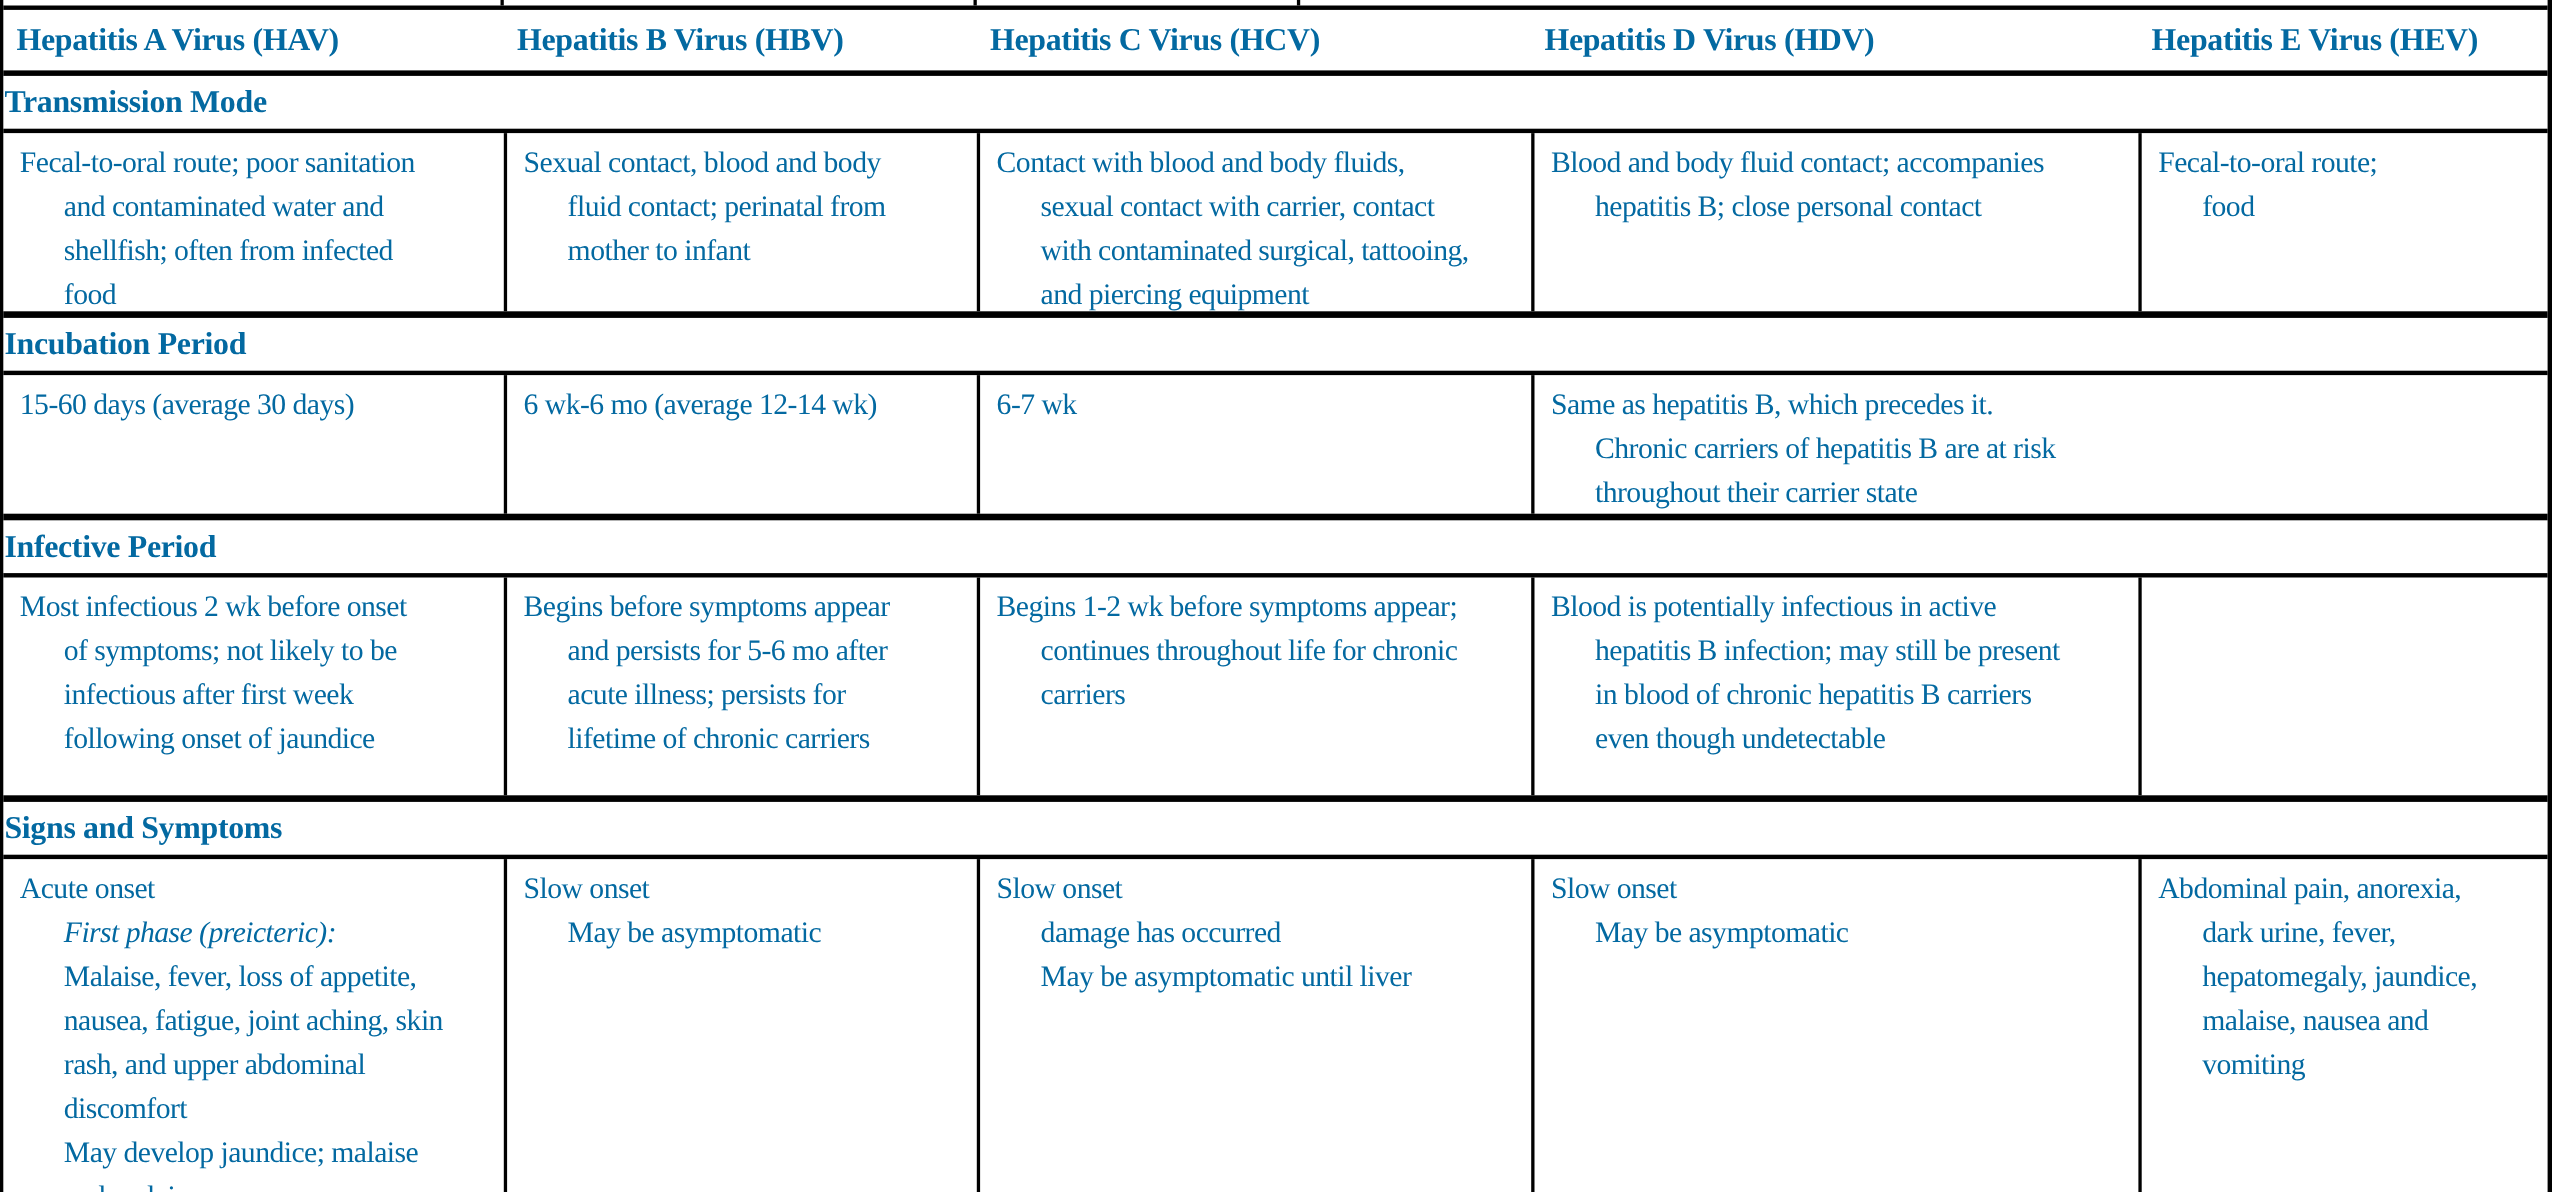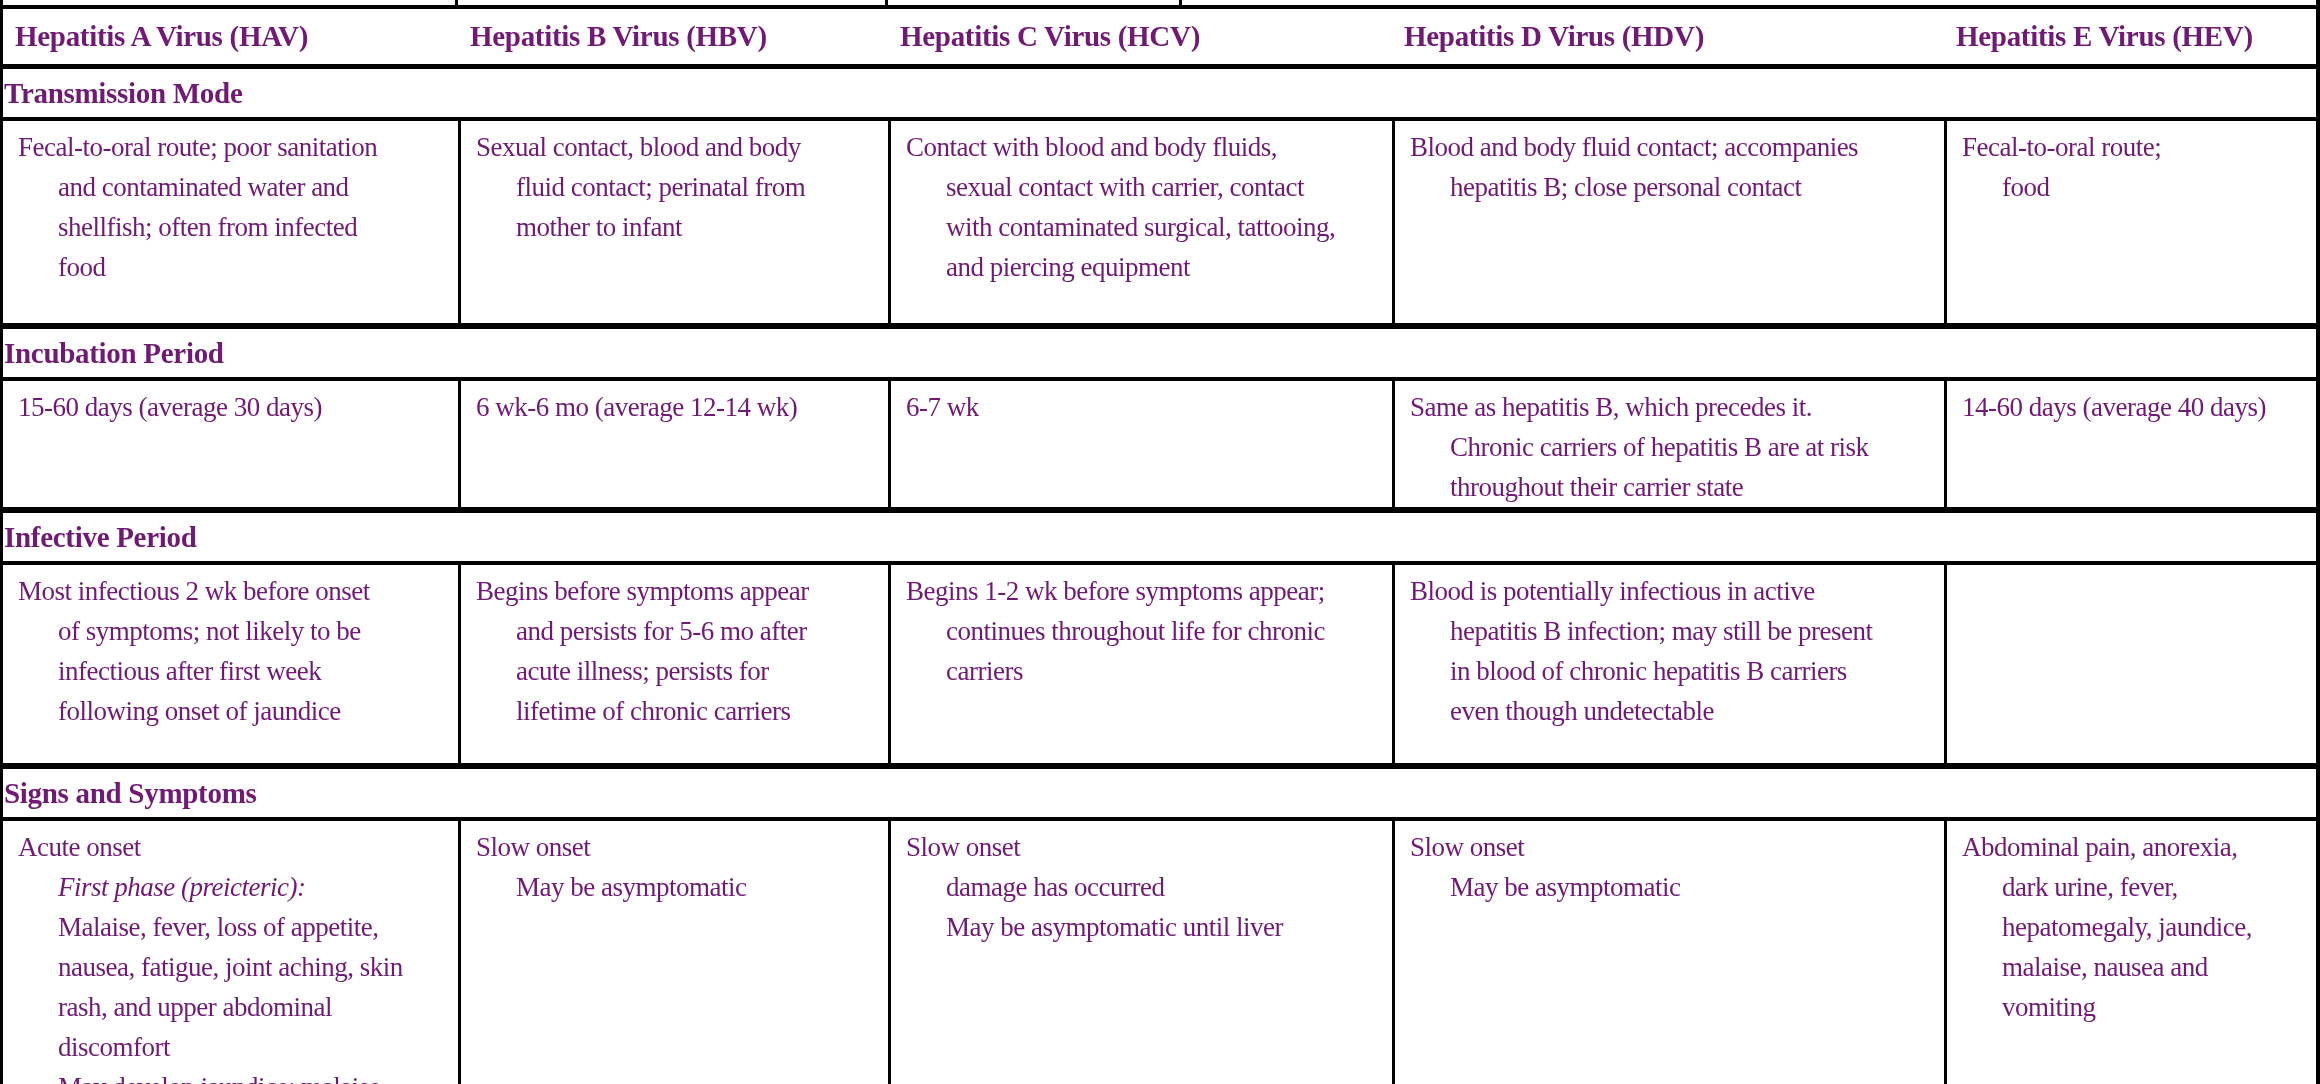--- a/index.html
+++ b/index.html
@@ -5,21 +5,21 @@
   html, body {
     margin: 0;
     padding: 0;
     background: #ffffff;
   }
   * { box-sizing: border-box; }
   .page {
     width: 2320px;
     height: 1084px;
     background: #ffffff;
-    color: #701a75;
+    color: #0369a1;
     font-family: "Liberation Serif", serif;
     overflow: hidden;
   }
   .table {
     width: 2320px;
     height: 1084px;
     border-left: 3px solid #000;
     border-right: 4px solid #000;
     display: flex;
     flex-direction: column;
@@ -68,21 +68,21 @@
     align-items: center;
     padding-left: 1px;
     font-weight: bold;
     font-size: 29px;
     letter-spacing: -0.3px;
     flex: none;
   }
   .r-body {
     border-bottom: 6px solid #000;
   }
-  .h-trans  { height: 208px; }
+  .h-trans  { height: 168px; }
   .h-incub  { height: 132px; }
   .h-infect { height: 204px; }
   .h-signs  { height: 331px; border-bottom-width: 7px; }
 
   .cell {
     padding: 6px 6px 0 15px;
     font-size: 27px;
     line-height: 40px;
     letter-spacing: -0.5px;
     overflow: hidden;
@@ -151,23 +151,20 @@
       <div class="cell">
           <div class="ln">6 wk-6 mo (average 12-14 wk)</div>
         </div>
       <div class="cell">
           <div class="ln">6-7 wk</div>
         </div>
       <div class="cell">
           <div class="ln">Same as hepatitis B, which precedes it.</div>
           <div class="ln ind">Chronic carriers of hepatitis B are at risk</div>
           <div class="ln ind">throughout their carrier state</div>
-        </div>
-      <div class="cell">
-          <div class="ln">14-60 days (average 40 days)</div>
         </div>
     </div>
 
     <div class="secrow">Infective Period</div>
     <div class="row r-body h-infect">
       <div class="cell">
           <div class="ln">Most infectious 2 wk before onset</div>
           <div class="ln ind">of symptoms; not likely to be</div>
           <div class="ln ind">infectious after first week</div>
           <div class="ln ind">following onset of jaundice</div>

